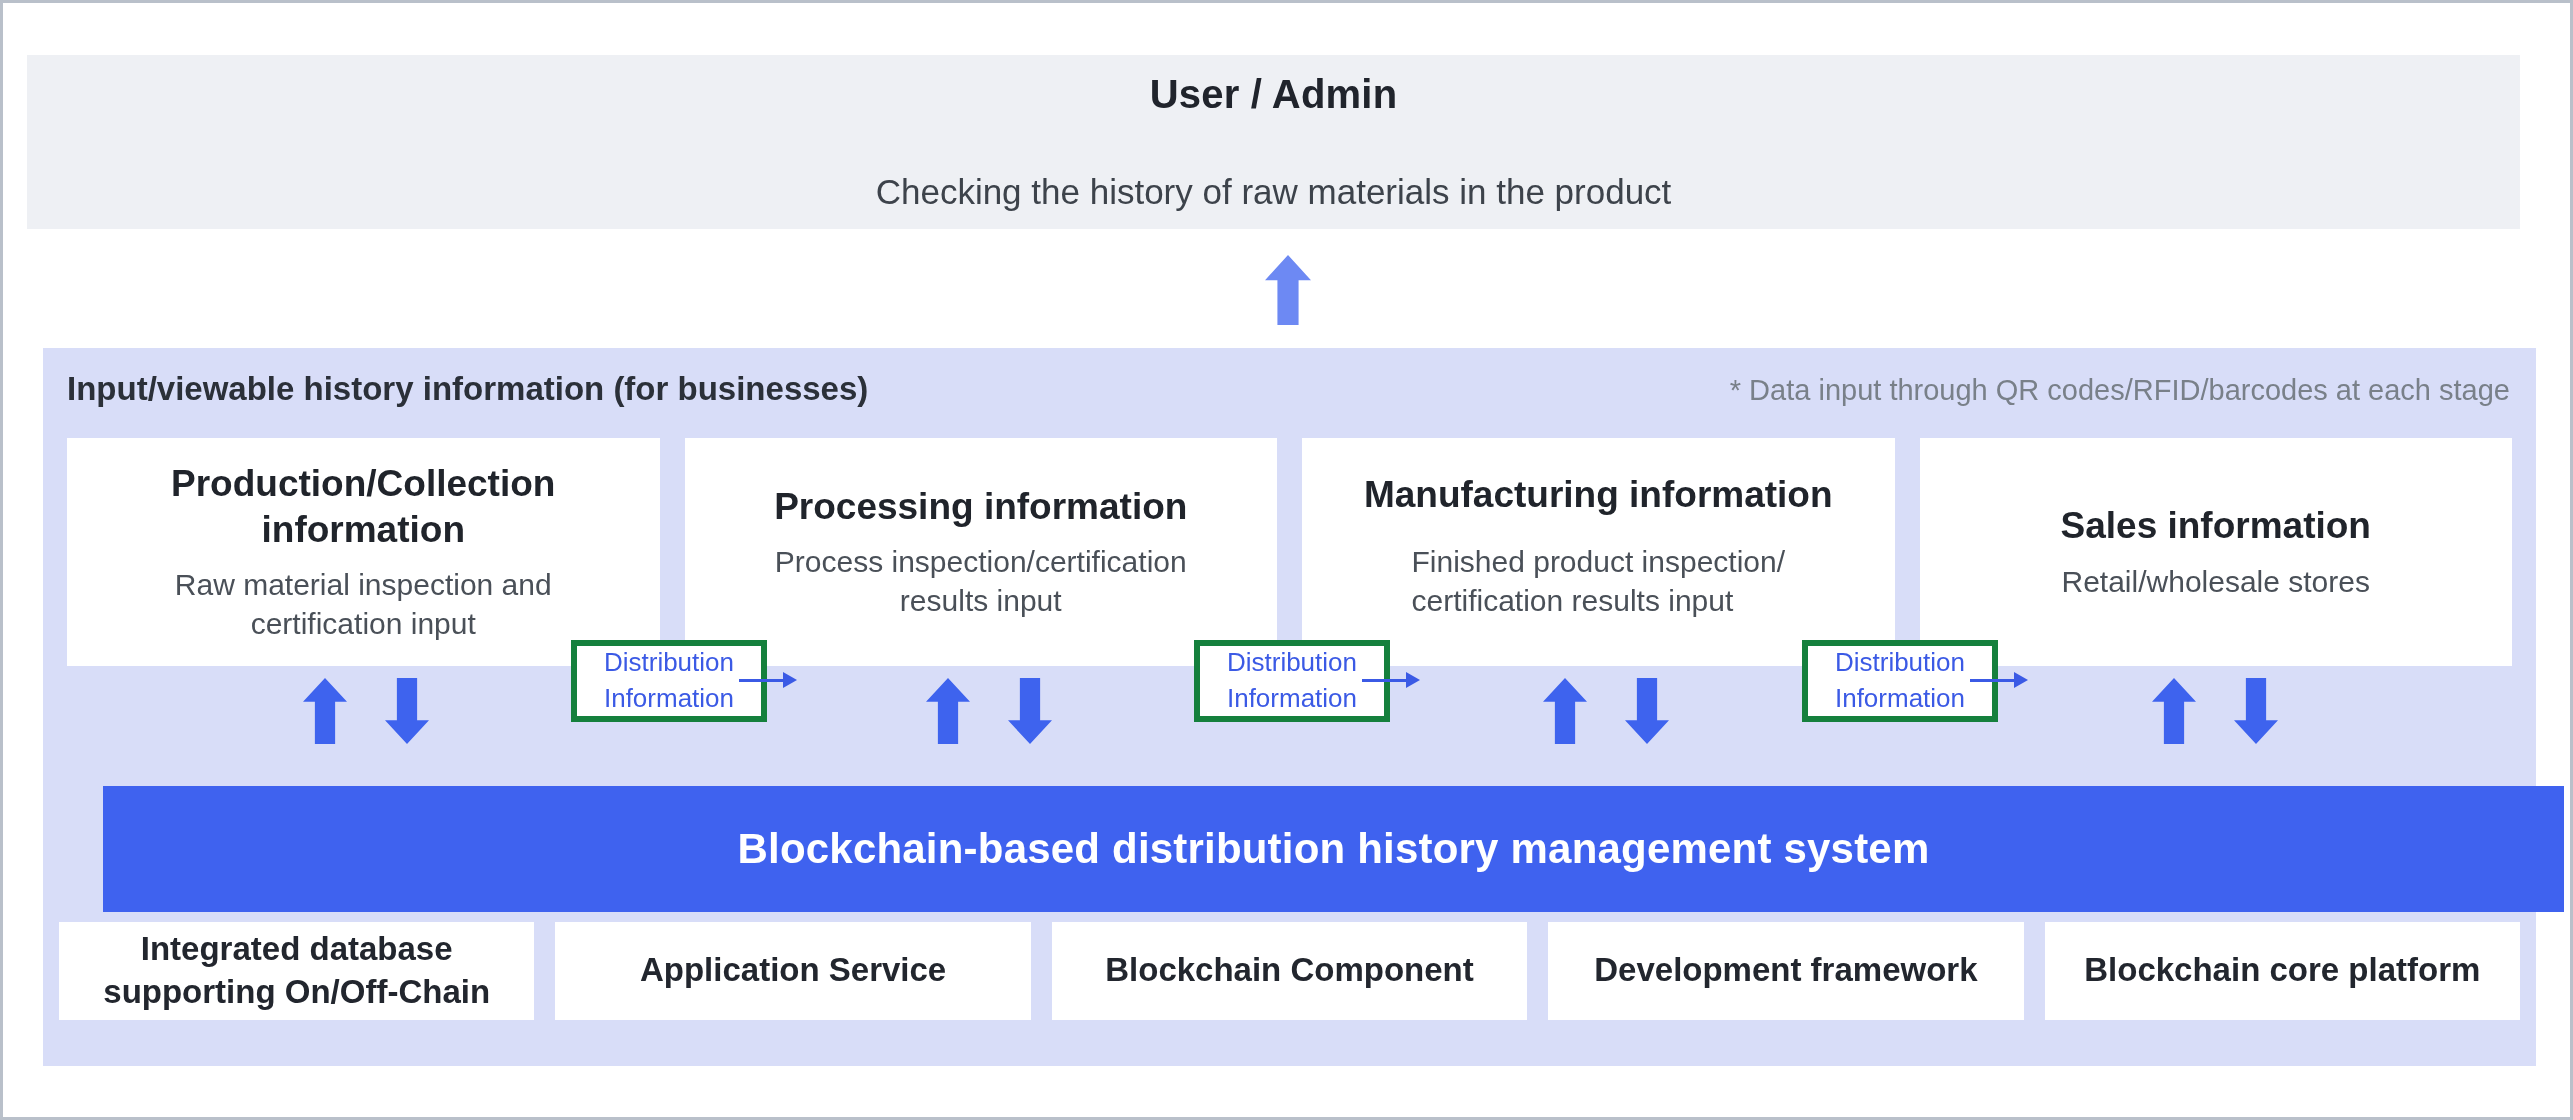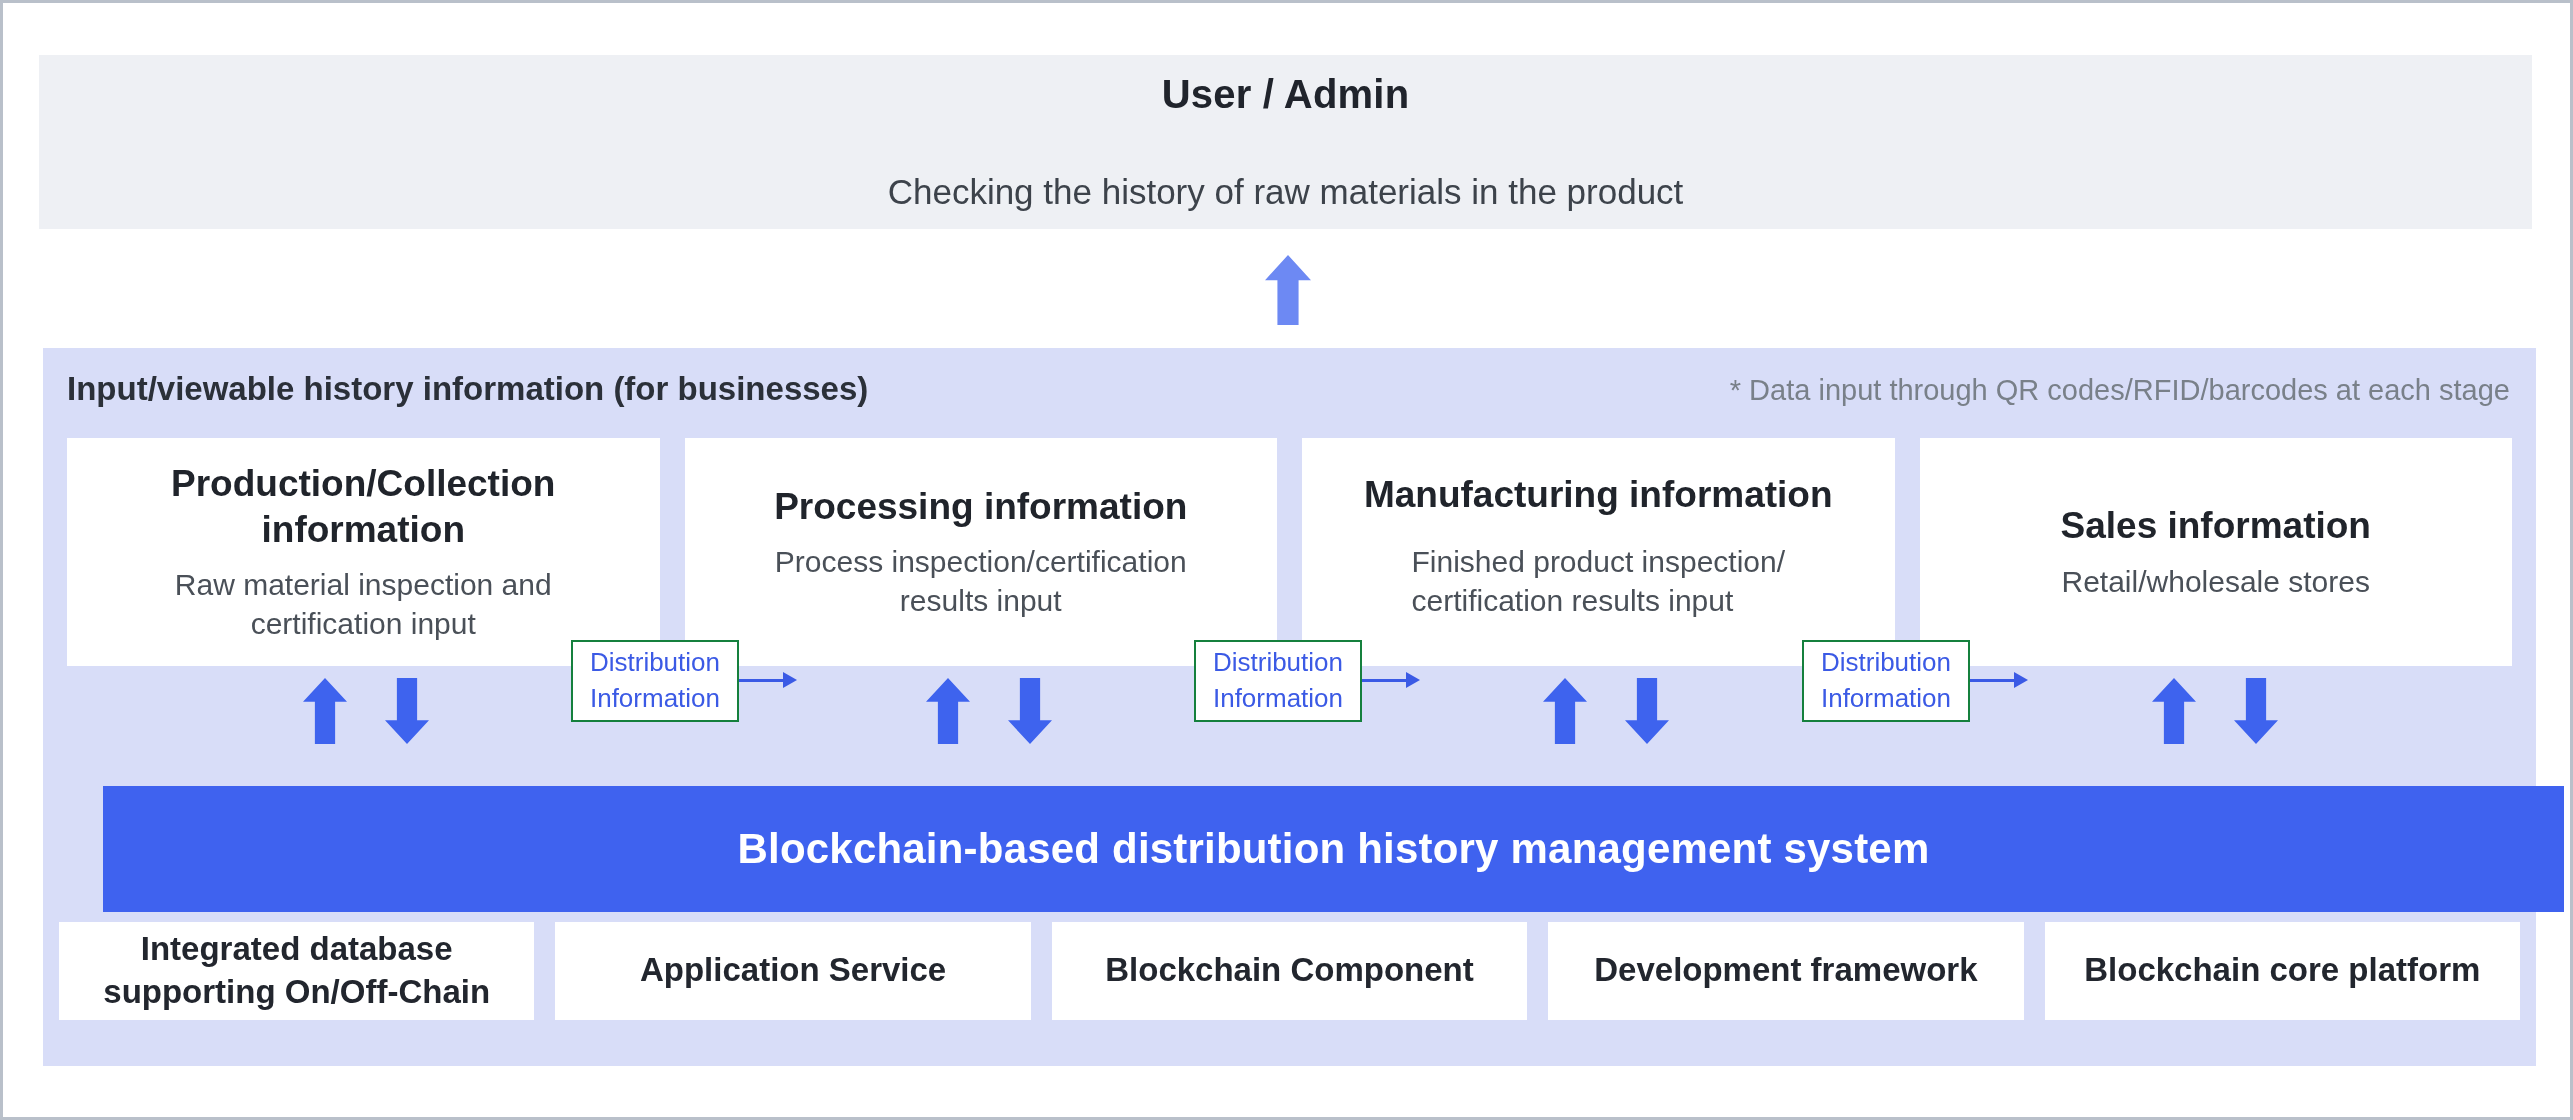--- a/index.html
+++ b/index.html
@@ -3,21 +3,21 @@
 <meta charset="utf-8">
 <style>
   html,body{margin:0;padding:0;background:#ffffff;}
   body{font-family:"Liberation Sans","DejaVu Sans",sans-serif;}
   .frame{
     position:relative;width:2573px;height:1120px;box-sizing:border-box;
     border:3px solid #b9c0ca;background:#ffffff;overflow:hidden;
   }
   
   .user-box{
-    position:absolute;left:36px;top:52px;width:2493px;height:174px;
+    position:absolute;left:24px;top:52px;width:2493px;height:174px;
     background:#eef0f4;display:flex;flex-direction:column;align-items:center;justify-content:center;gap:10px;
   }
   .user-box .title{font-size:40px;font-weight:700;color:#20242c;letter-spacing:.2px;}
   .user-box .subtitle{font-size:35px;font-weight:400;color:#3d434b;margin-top:45px;}
   
   .arrow-up,.arrow-down{display:block;}
   .arrow-up{clip-path:polygon(50% 0%,100% 36%,73% 36%,73% 100%,27% 100%,27% 36%,0% 36%);}
   .arrow-down{clip-path:polygon(50% 100%,100% 64%,73% 64%,73% 0%,27% 0%,27% 64%,0% 64%);}
   .big-up{
     position:absolute;left:1262px;top:252px;width:46px;height:70px;background:#6d89f3;
@@ -43,22 +43,22 @@
   }
   .card .c-title{
     font-size:37px;font-weight:700;color:#20242b;text-align:center;line-height:1.25;white-space:pre-line;
   }
   .card .c-sub{
     font-size:30px;font-weight:400;color:#4a5058;text-align:center;line-height:1.3;white-space:pre-line;
   }
   .card .c-sub.left-block{text-align:left;width:fit-content;margin:12px auto;}
   
   .dist-box{
-    position:absolute;top:292px;width:168px;height:82px;background:#ffffff;
-    border:2px solid #15803d;box-sizing:border-box;z-index:3;
+    position:absolute;top:292px;width:196px;height:82px;background:#ffffff;
+    border:6px solid #15803d;box-sizing:border-box;z-index:3;
     display:flex;align-items:center;justify-content:center;
   }
   .dist-box .d-label{
     font-size:26px;color:#3b5ae5;text-align:center;line-height:1.38;white-space:pre-line;
   }
   .dist-arrow{
     position:absolute;top:331px;width:46px;height:3px;background:#3b5ae5;z-index:3;
   }
   .dist-arrow::after{
     content:"";position:absolute;right:-12px;top:-7px;

